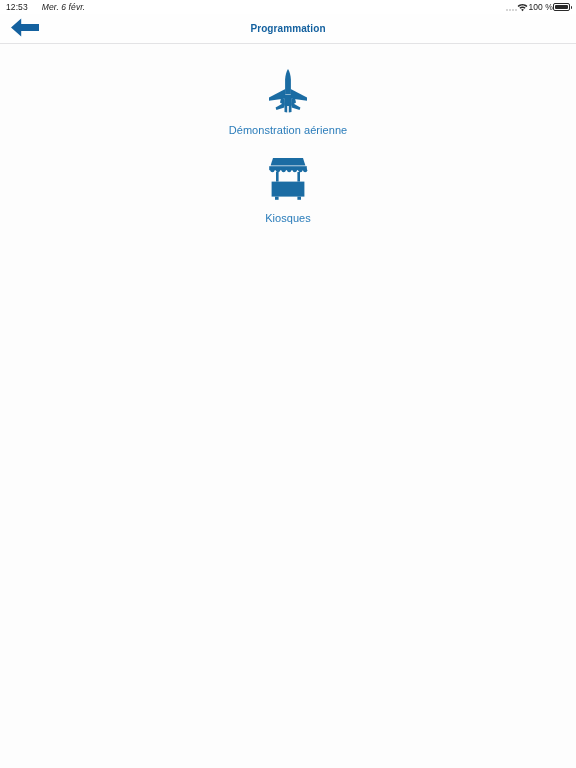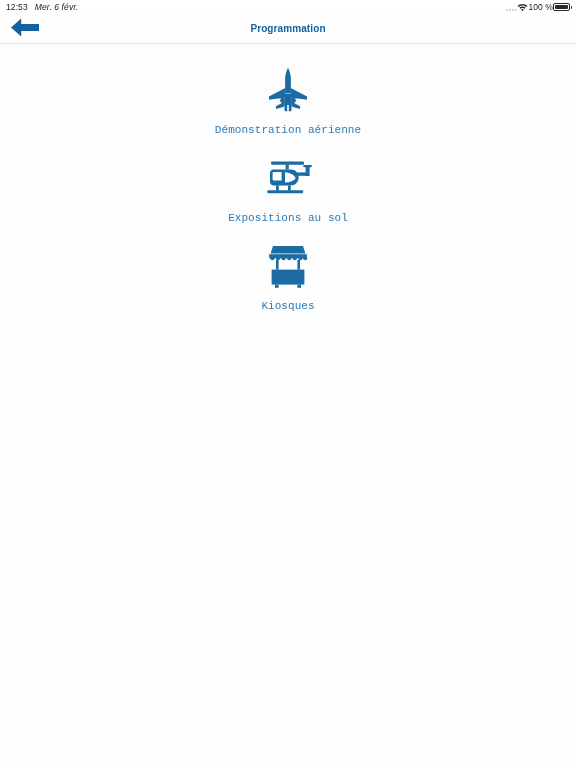--- a/index.html
+++ b/index.html
@@ -25,21 +25,21 @@
     justify-content: space-between;
     padding: 0 6px;
     box-sizing: border-box;
     font-size: 8.5px;
     color: #1a1a1a;
     letter-spacing: 0.1px;
   }
   .status-left {
     display: flex;
     align-items: flex-end;
-    gap: 7px;
+    gap: 14px;
     line-height: 1;
   }
   .status-right {
     display: flex;
     align-items: center;
     line-height: 1;
   }
   .status-time { font-weight: 400; }
   .status-date { font-weight: 400; font-style: italic; }
 
@@ -134,21 +134,20 @@
   }
   .menu-item {
     display: flex;
     flex-direction: column;
     align-items: center;
     justify-content: flex-start;
     text-decoration: none;
     cursor: pointer;
     width: 200px;
     margin-bottom: 22px;
-    font-family: Liberation Mono, monospace;
   }
   .menu-icon {
     height: 46px;
     display: flex;
     align-items: center;
     justify-content: center;
   }
   .menu-label {
     margin-top: 8px;
     font-size: 11px;
@@ -222,52 +221,20 @@
 
               <path d="M17.5 37.0 L20.2 37.0 L20.2 43.6 L17.5 43.0 Z"></path>
               <path d="M24.5 37.0 L21.8 37.0 L21.8 43.6 L24.5 43.0 Z"></path>
             </g>
           </svg>
         </span>
       </div>
       <div class="menu-label">Démonstration aérienne</div>
     </div>
 
-    <div class="menu-item">
-      <div class="menu-icon">
-        <span>
-          <svg width="48" height="38" viewBox="0 0 48 38" aria-hidden="true">
-            <g fill="#1b6ca3">
-
-              <rect x="7" y="1.5" width="33" height="3.2" rx="1.2"></rect>
-
-              <rect x="21.6" y="4.5" width="3.2" height="5"></rect>
-
-              <path d="M9.5 9.6 L27.0 9.6 C31.4 9.6 34.6 13.0 34.6 17.6 C34.6 22.2 31.2 25.6 26.6 25.6 L10.0 25.6 C7.6 25.6 6.0 24.0 6.0 21.8 L6.0 13.4 C6.0 11.2 7.4 9.6 9.5 9.6 Z"></path>
-
-              <path d="M9.8 12.0 L17.6 12.0 L17.6 20.4 L9.4 20.4 C8.9 20.4 8.6 20.1 8.6 19.6 L8.6 13.0 C8.6 12.4 9.1 12.0 9.8 12.0 Z" fill="#fdfdfd"></path>
-
-              <path d="M21.0 12.2 C26.6 12.6 30.4 14.8 31.6 18.4 C30.0 20.8 26.2 22.2 21.0 22.4 Z" fill="#fdfdfd"></path>
-
-              <rect x="33.0" y="12.4" width="12.0" height="3.4"></rect>
-
-              <path d="M41.6 5.6 L45.6 5.6 L45.6 16.0 L41.6 16.0 Z"></path>
-
-              <rect x="39.2" y="5.0" width="8.6" height="2.2" rx="0.9"></rect>
-
-              <rect x="12.0" y="25.4" width="2.8" height="5.2"></rect>
-              <rect x="24.0" y="25.4" width="2.8" height="5.2"></rect>
-
-              <rect x="3.2" y="30.2" width="36.0" height="3.0" rx="1.1"></rect>
-            </g>
-          </svg>
-        </span>
-      </div>
-      <div class="menu-label">Expositions au sol</div>
-    </div>
 
     <div class="menu-item">
       <div class="menu-icon">
         <span>
           <svg width="42" height="44" viewBox="0 0 42 44" aria-hidden="true">
             <g fill="#1b6ca3">
 
               <path d="M6.0 1.0 L36.0 1.0 L38.4 8.4 L3.6 8.4 Z"></path>
 
               <rect x="2.2" y="9.2" width="37.6" height="4.0"></rect>

